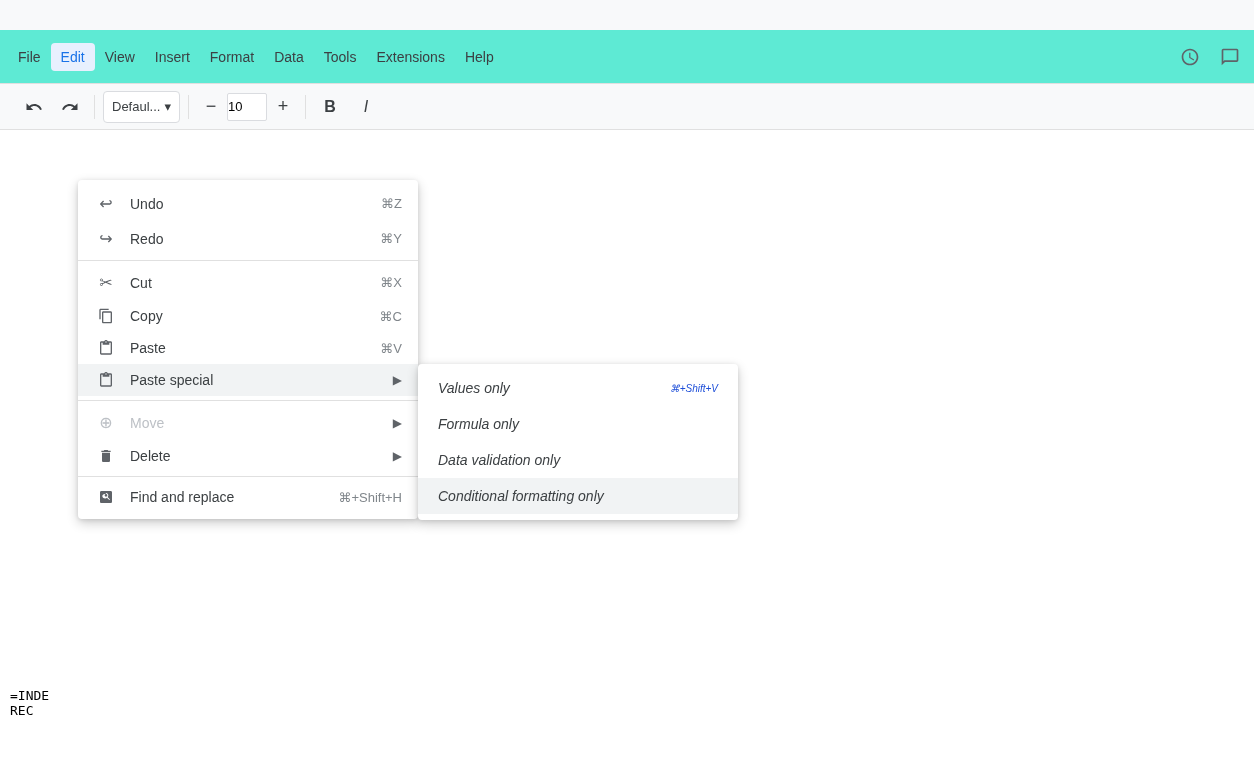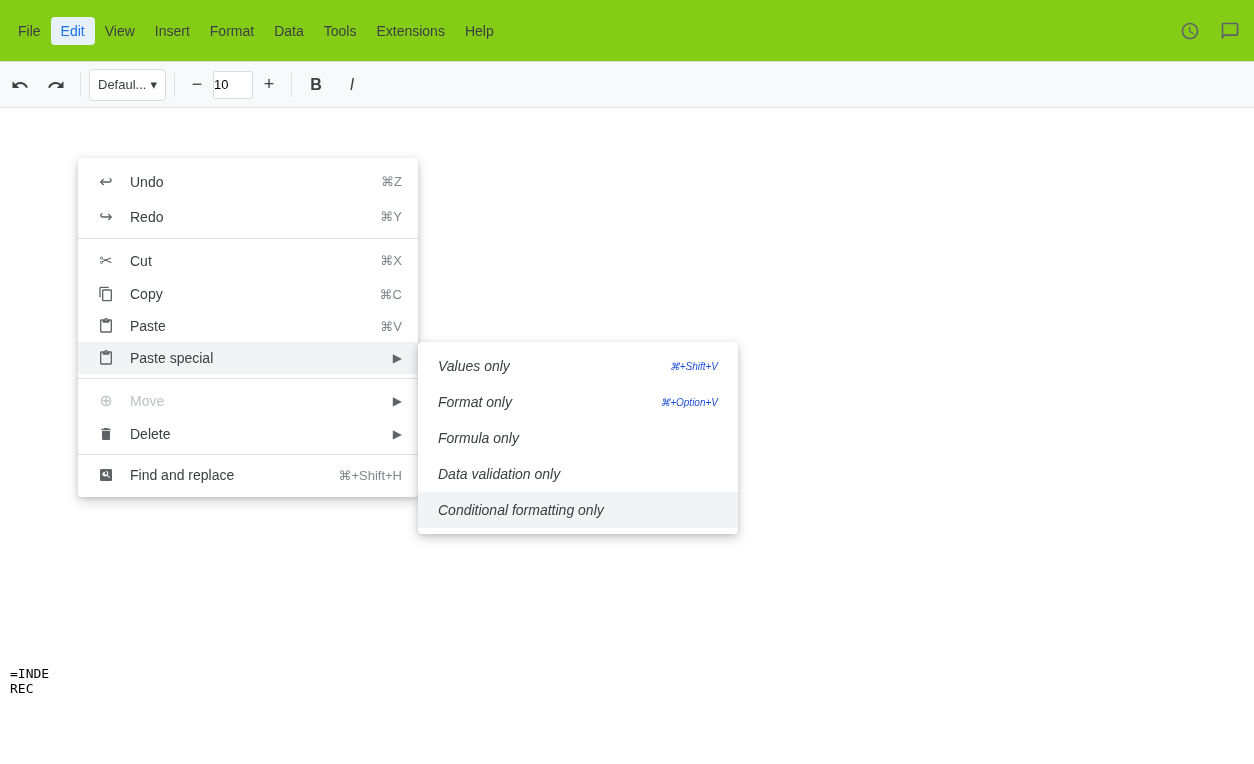--- a/index.html
+++ b/index.html
@@ -10,47 +10,48 @@
       width: 1254px;
       height: 764px;
       overflow: hidden;
       position: relative;
     }
 
     
     .menu-bar {
       display: flex;
       align-items: center;
-      background: #84cc16;
-      height: 62px;
+      background: #5eead4;
+      height: 54px;
       padding: 0 8px;
       border-bottom: 1px solid #e0e0e0;
       position: relative;
       z-index: 10;
+      margin-top: 30px;
     }
     .menu-item {
       padding: 6px 10px;
       border-radius: 4px;
       cursor: pointer;
       font-size: 14px;
       color: #3c4043;
       white-space: nowrap;
     }
     .menu-item.active {
       background: #e8f0fe;
       color: #1a73e8;
     }
 
     
     .toolbar {
       display: flex;
       align-items: center;
       background: #f8f9fa;
       height: 46px;
-      padding: 0 4px;
+      padding: 0 18px;
       gap: 4px;
       border-bottom: 1px solid #e0e0e0;
     }
     .toolbar-btn {
       width: 32px;
       height: 32px;
       display: flex;
       align-items: center;
       justify-content: center;
       border-radius: 4px;
@@ -363,24 +364,20 @@
         <span class="menu-row-label">Paste special</span>
         <span class="menu-row-arrow">▶</span>
 
         <div class="paste-special-submenu">
 
           <div class="submenu-row">
             <span class="submenu-row-label">Values only</span>
             <span class="submenu-row-shortcut">⌘+Shift+V</span>
           </div>
 
-          <div class="submenu-row">
-            <span class="submenu-row-label">Format only</span>
-            <span class="submenu-row-shortcut">⌘+Option+V</span>
-          </div>
 
           <div class="submenu-row">
             <span class="submenu-row-label">Formula only</span>
             <span class="submenu-row-shortcut"></span>
           </div>
 
           <div class="submenu-row">
             <span class="submenu-row-label">Data validation only</span>
             <span class="submenu-row-shortcut"></span>
           </div>

